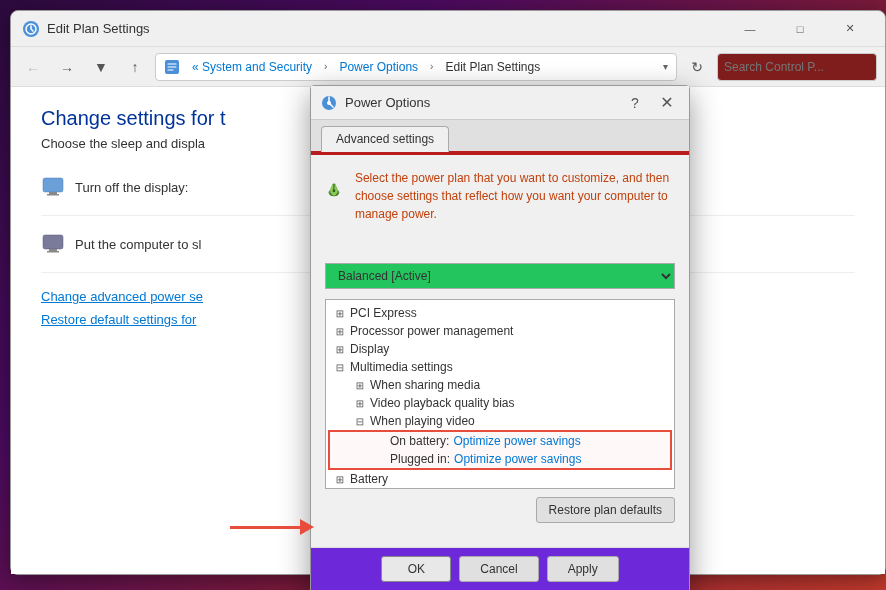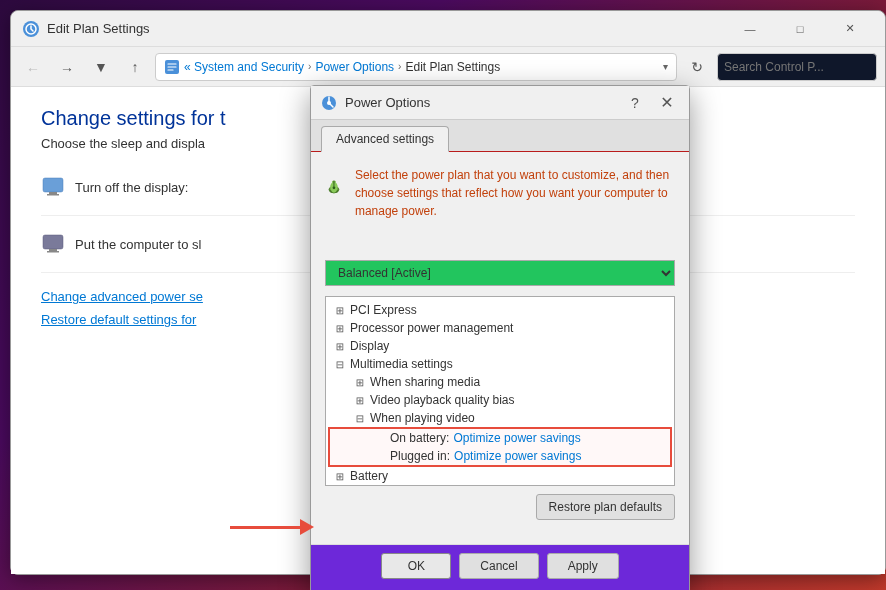--- a/index.html
+++ b/index.html
@@ -104,41 +104,41 @@
       flex: 1;
       height: 28px;
       background: white;
       border: 1px solid #ccc;
       border-radius: 4px;
       display: flex;
       align-items: center;
       padding: 0 8px;
       font-size: 12px;
       color: #333;
-      gap: 4px;
+      gap: 12px;
     }
 
     .breadcrumb-arrow {
       color: #666;
       font-size: 10px;
     }
 
     .breadcrumb-link {
       color: #0078d4;
       cursor: pointer;
     }
 
     .search-box {
       width: 160px;
       height: 28px;
       border: 1px solid #ccc;
       border-radius: 4px;
       display: flex;
       align-items: center;
-      background: #0f172a;
+      background: #7f1d1d;
       padding: 0 6px;
       gap: 12px;
     }
 
     .search-input {
       border: none;
       outline: none;
       font-size: 12px;
       color: #999;
       flex: 1;
@@ -237,21 +237,21 @@
       justify-content: center;
       color: #555;
       font-size: 16px;
       border-radius: 3px;
     }
 
     
     .dialog-tabs {
       display: flex;
       background: #e0e0e0;
-      border-bottom: 1px solid #b91c1c;
+      border-bottom: 4px solid #b91c1c;
       padding: 6px 10px 0;
       gap: 2px;
     }
 
     .dialog-tab {
       padding: 5px 14px;
       background: #d0d0d0;
       border: 1px solid #aaa;
       border-bottom: none;
       cursor: pointer;

